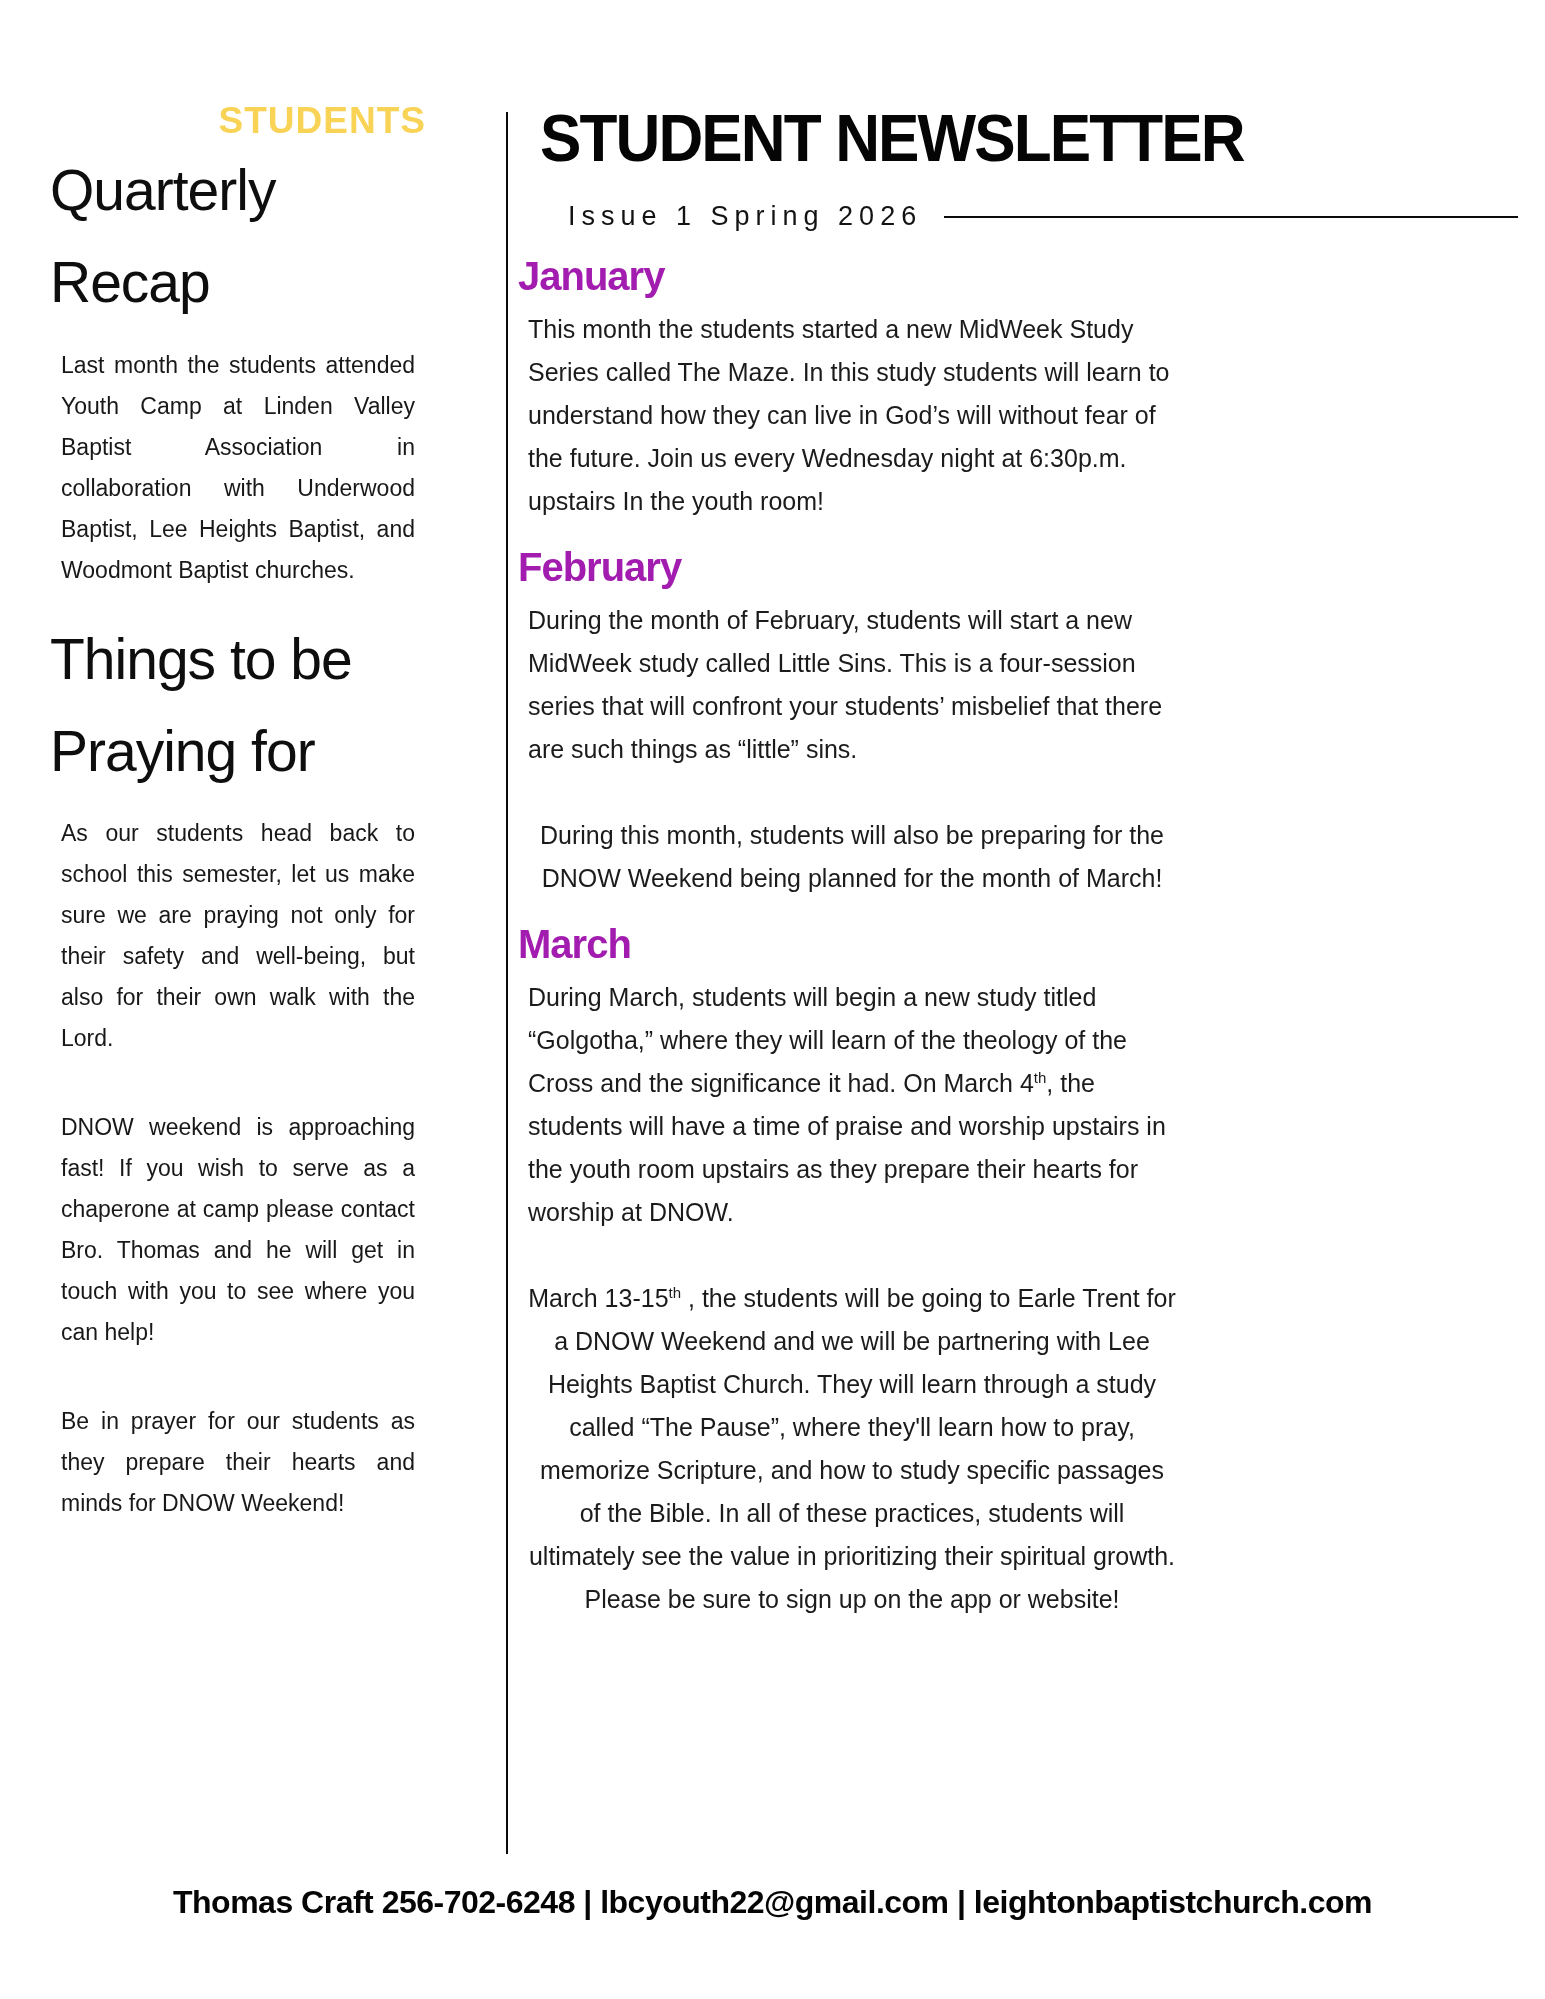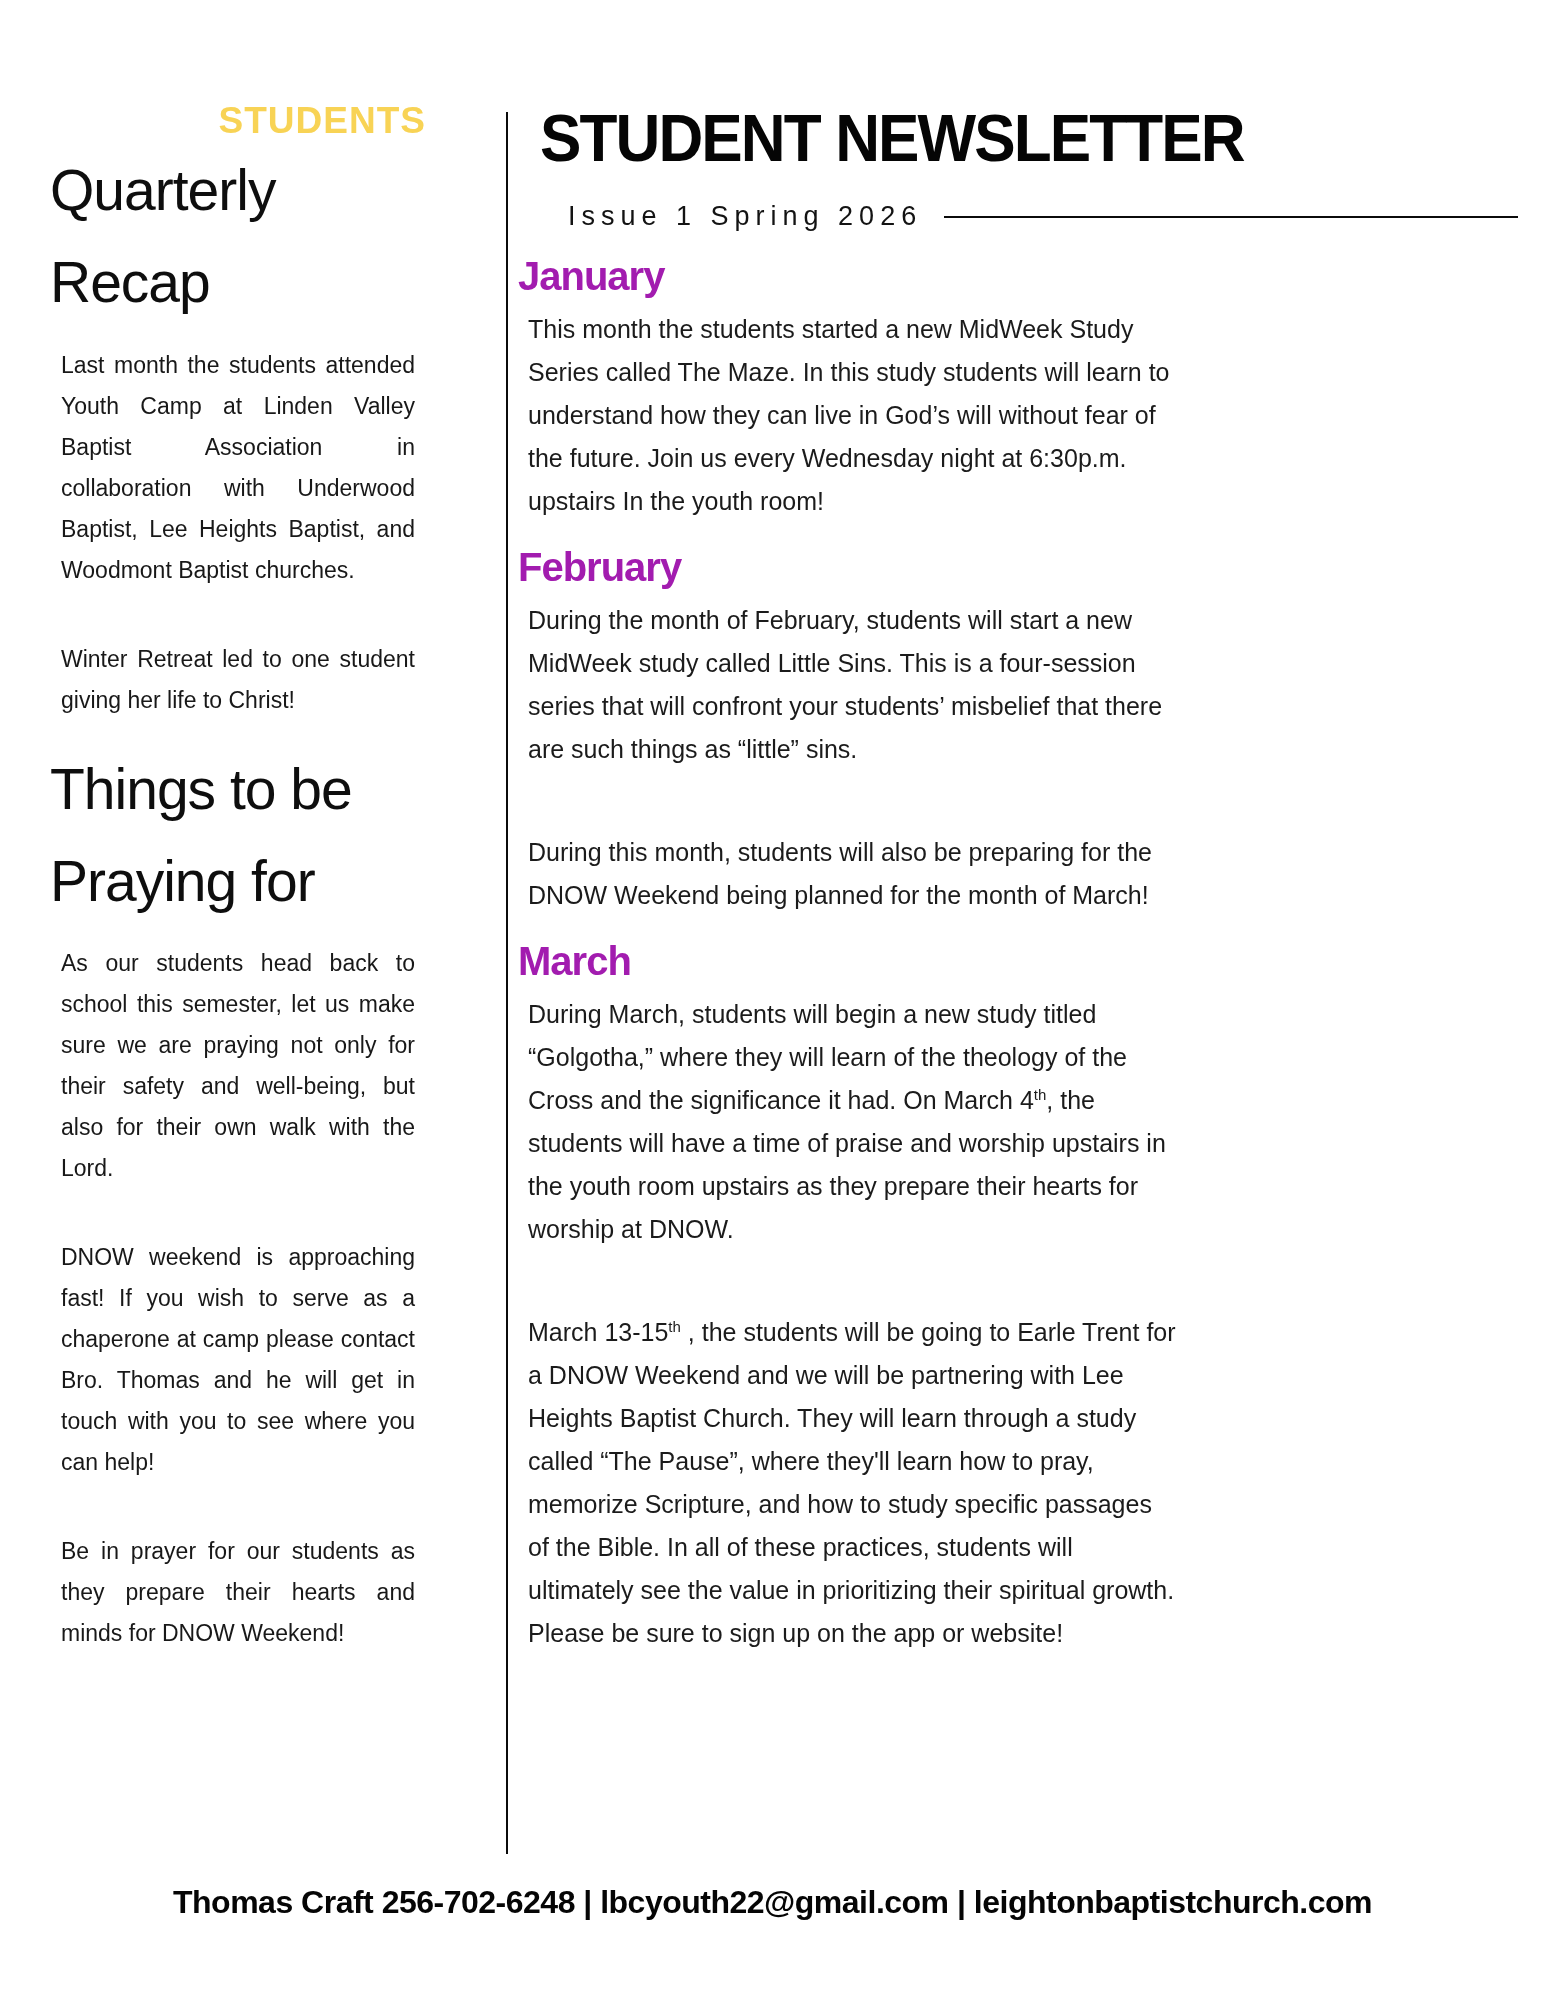--- a/index.html
+++ b/index.html
@@ -105,21 +105,21 @@
     line-height: 1.1;
     color: #a21caf;
   }
   .right-col p {
     margin: 10px 0 0 10px;
     max-width: 648px;
     font-size: 25px;
     line-height: 43px;
     color: #1b1b1b;
   }
-  .right-col p.gap-above { margin-top: 60px; }
+  .right-col p.gap-above { margin-top: 43px; text-align: center; }
   sup {
     font-size: 0.6em;
     vertical-align: super;
     line-height: 0;
   }
 
   
   .footer {
     position: absolute;
     left: 0; right: 0;
@@ -135,21 +135,20 @@
 <body>
 
 <aside class="left-col">
   <div class="logo-sub">STUDENTS</div>
 
   <h2 class="side-heading recap">
     <div>Quarterly</div>
     <div>Recap</div>
   </h2>
   <p class="lead">Last month the students attended Youth Camp at Linden Valley Baptist Association in collaboration with Underwood Baptist, Lee Heights Baptist, and Woodmont Baptist churches.</p>
-  <p class="after">Winter Retreat led to one student giving her life to Christ!</p>
 
   <h2 class="side-heading pray">
     <div>Things to be</div>
     <div>Praying for</div>
   </h2>
   <p class="lead">As our students head back to school this semester, let us make sure we are praying not only for their safety and well-being, but also for their own walk with the Lord.</p>
   <p class="after">DNOW weekend is approaching fast! If you wish to serve as a chaperone at camp please contact Bro. Thomas and he will get in touch with you to see where you can help!</p>
   <p class="after">Be in prayer for our students as they prepare their hearts and minds for DNOW Weekend!</p>
 </aside>
 

